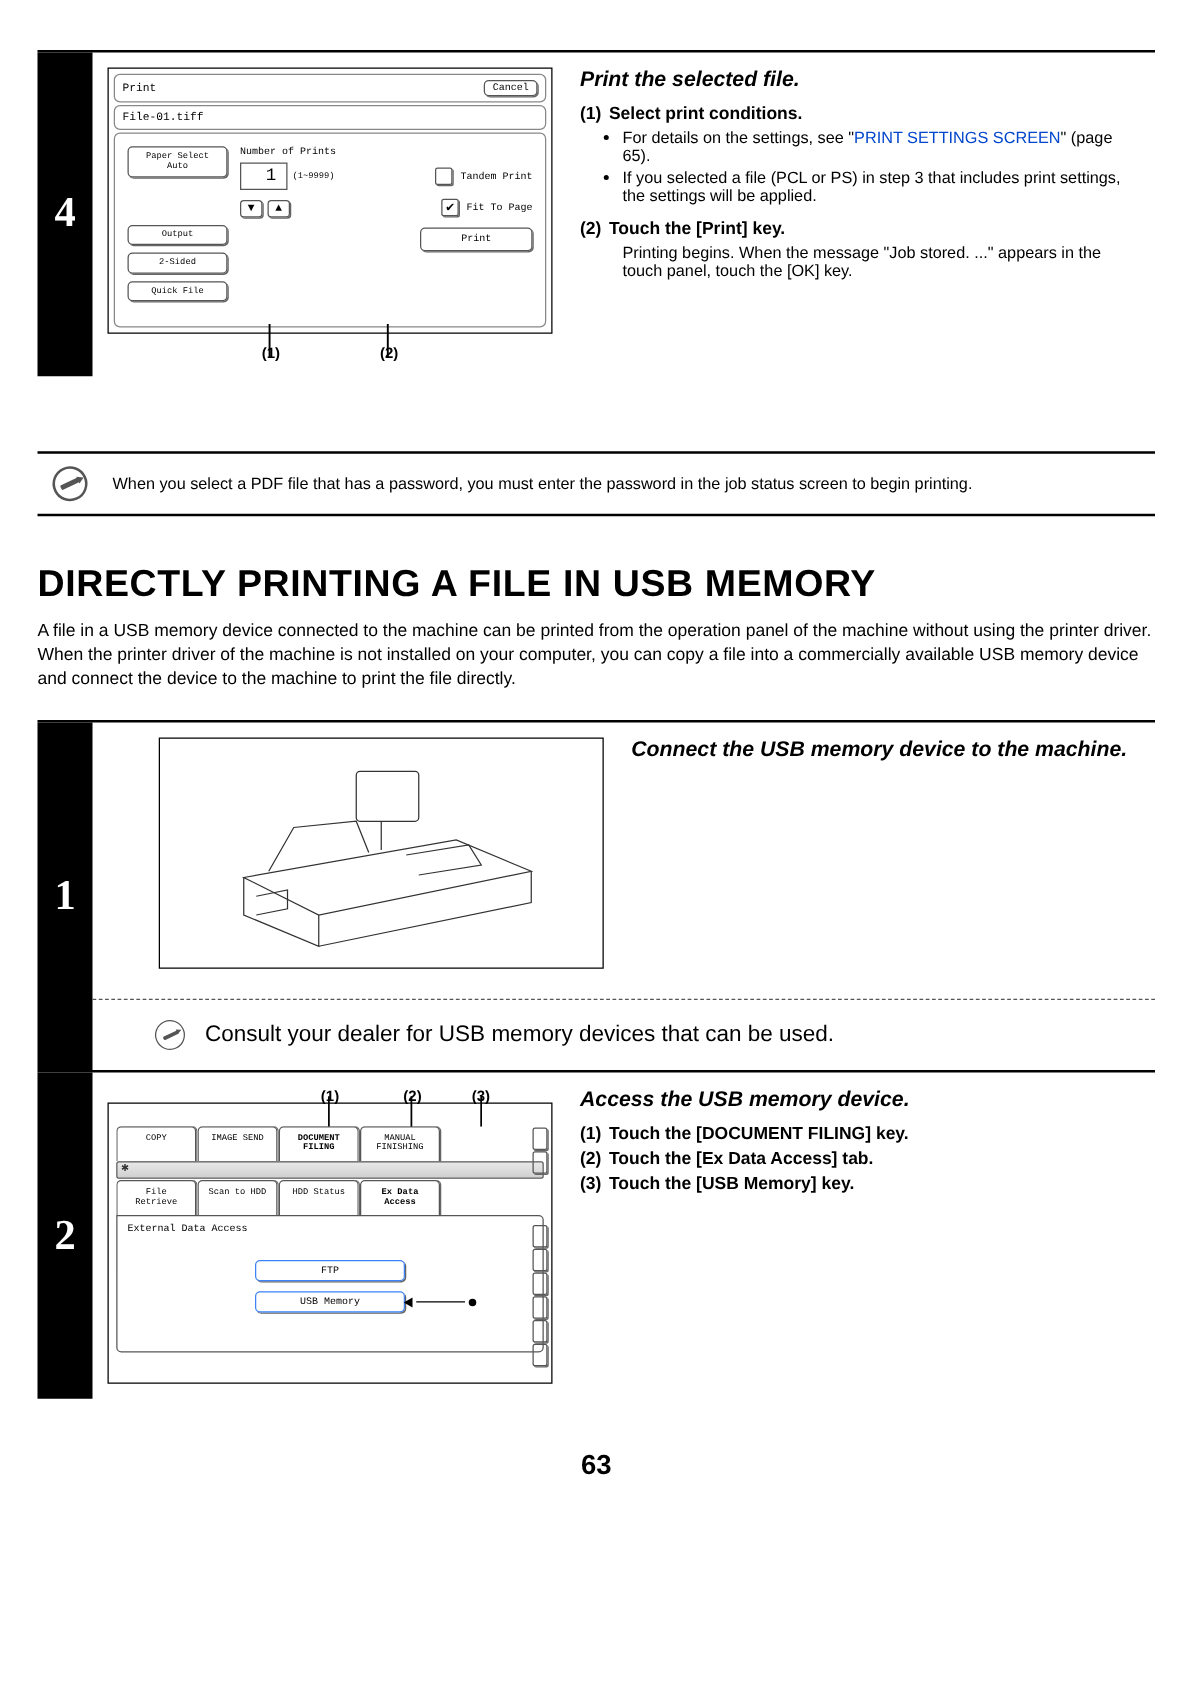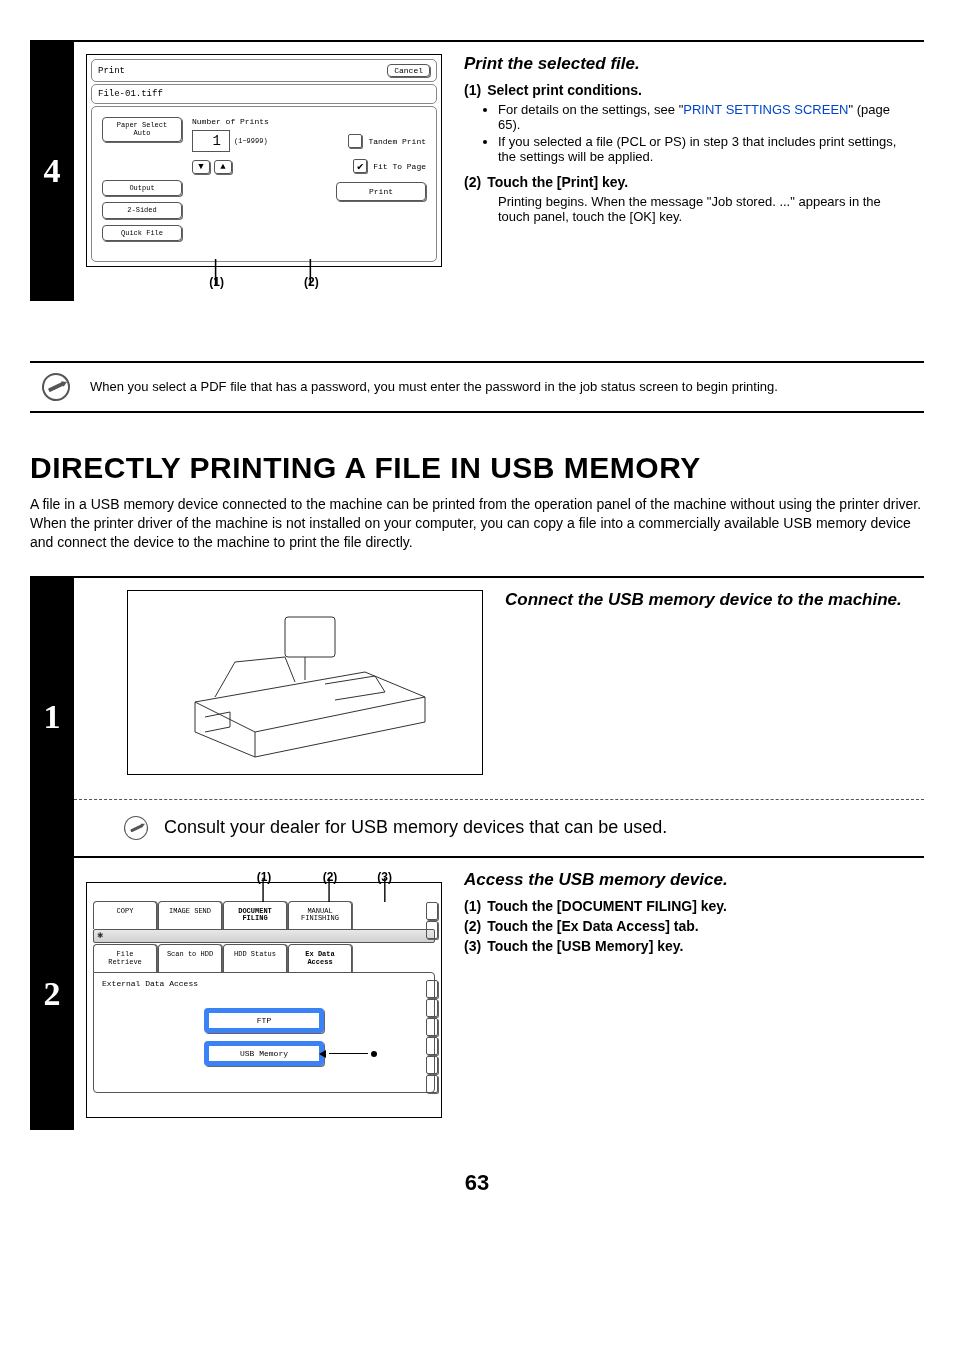--- a/index.html
+++ b/index.html
@@ -200,21 +200,21 @@
   .panel2-body {
     border: 1px solid #555;
     border-radius: 0 4px 4px 4px;
     margin: 0 2px;
     padding: 6px 8px 18px 8px;
     min-height: 110px;
   }
   .p2-label { font-size: 8px; margin-bottom: 20px; }
   .p2-btn {
     width: 120px;
-    border: 5px solid #3b82f6;
+    border: 1px solid #3b82f6;
     border-radius: 4px;
     box-shadow: 1px 1px 0 #666;
     padding: 3px 16px;
     text-align:center;
     font-size: 8px;
     margin: 0 auto 8px auto;
     position:relative;
   }
   .side-strip {
     position:absolute;

